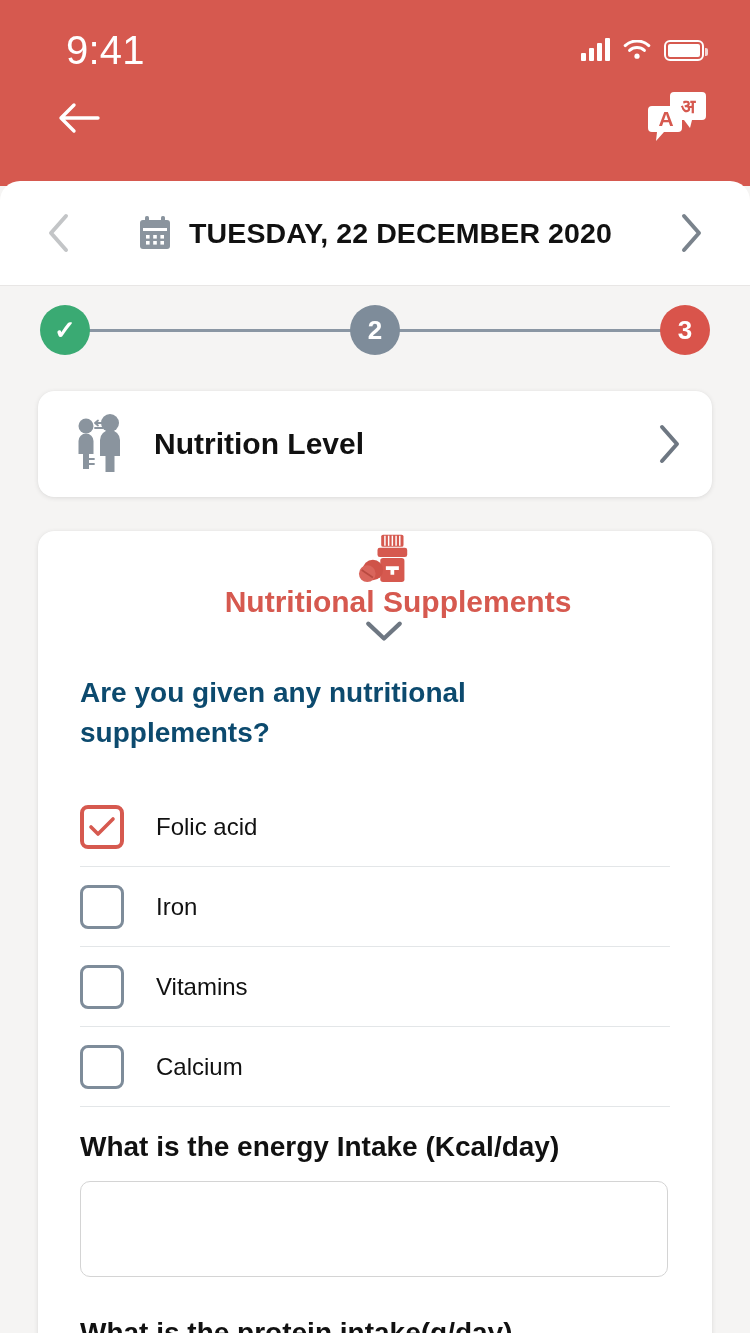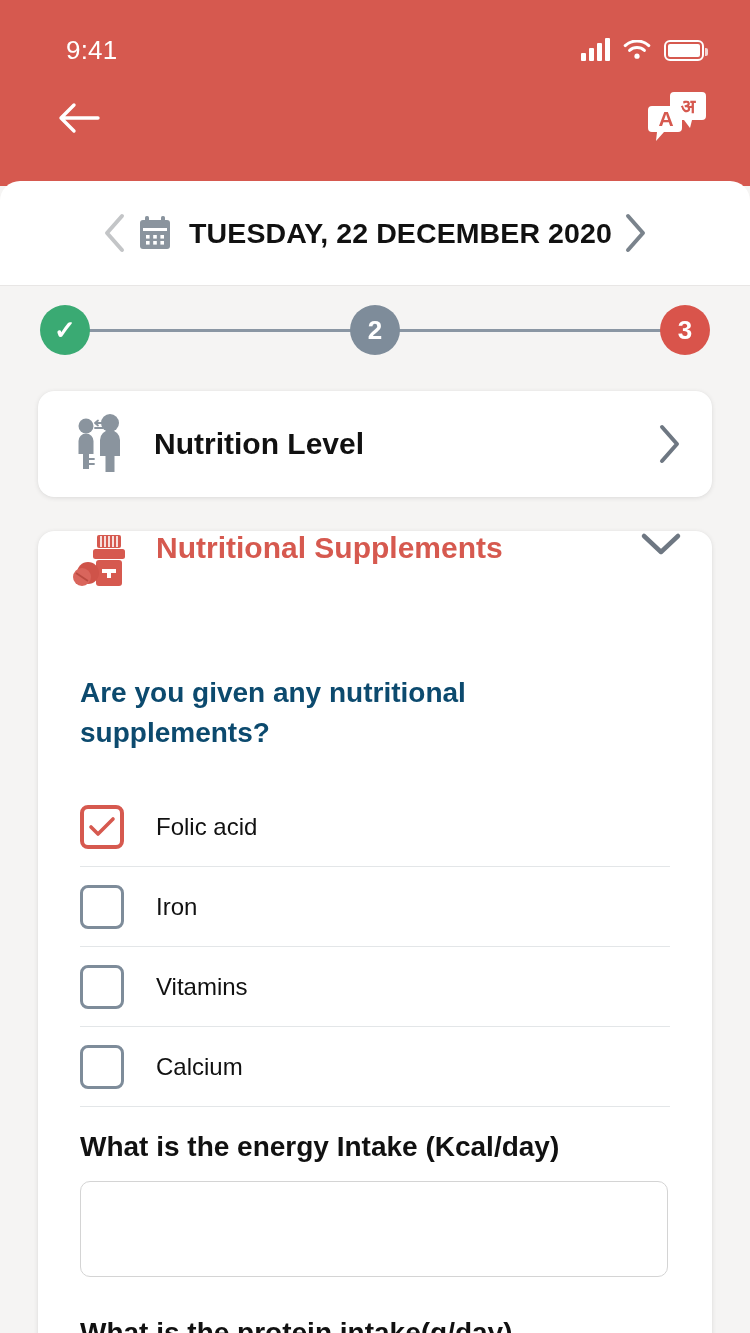--- a/index.html
+++ b/index.html
@@ -34,21 +34,21 @@
     top: 28px; left: 0;
     width: 750px;
     height: 44px;
     display: flex;
     align-items: center;
     justify-content: space-between;
     padding: 0 46px 0 66px;
   }
   .status-time {
     color: #ffffff;
-    font-size: 26px;
+    font-size: 40px;
     font-weight: 500;
     letter-spacing: .2px;
   }
   .status-icons {
     display: flex;
     align-items: center;
     gap: 13px;
   }
   .signal { display: flex; align-items: flex-end; gap: 3px; height: 22px; }
   .signal i { display: block; width: 5px; background: #fff; border-radius: 1px; }
@@ -111,21 +111,21 @@
   .date-card {
     position: absolute;
     top: 181px; left: 0;
     width: 750px;
     height: 105px;
     background: #ffffff;
     border-radius: 20px 20px 0 0;
     border-bottom: 1px solid #e8e6e5;
     display: flex;
     align-items: center;
-    justify-content: center;
+    justify-content: space-between;
     padding: 0 36px;
   }
   .date-arrow {
     width: 46px; height: 46px;
     display: flex; align-items: center; justify-content: center;
   }
   .date-mid {
     display: flex;
     align-items: center;
     gap: 17px;
@@ -196,21 +196,23 @@
   }
 
   .card-supplements {
     top: 531px;
     height: 830px;
     padding: 0;
   }
   .supp-head {
     height: 112px;
     display: flex;
-    padding: 0 30px 0 34px;
+    align-items: center;
+    padding: 0 30px 0 48px;
+    flex-direction: column;
   }
   .supp-title {
     font-size: 30px;
     font-weight: 700;
     color: #d6594f;
     flex: 1;
     margin-left: 28px;
   }
 
   .supp-body { padding: 0 42px; }

